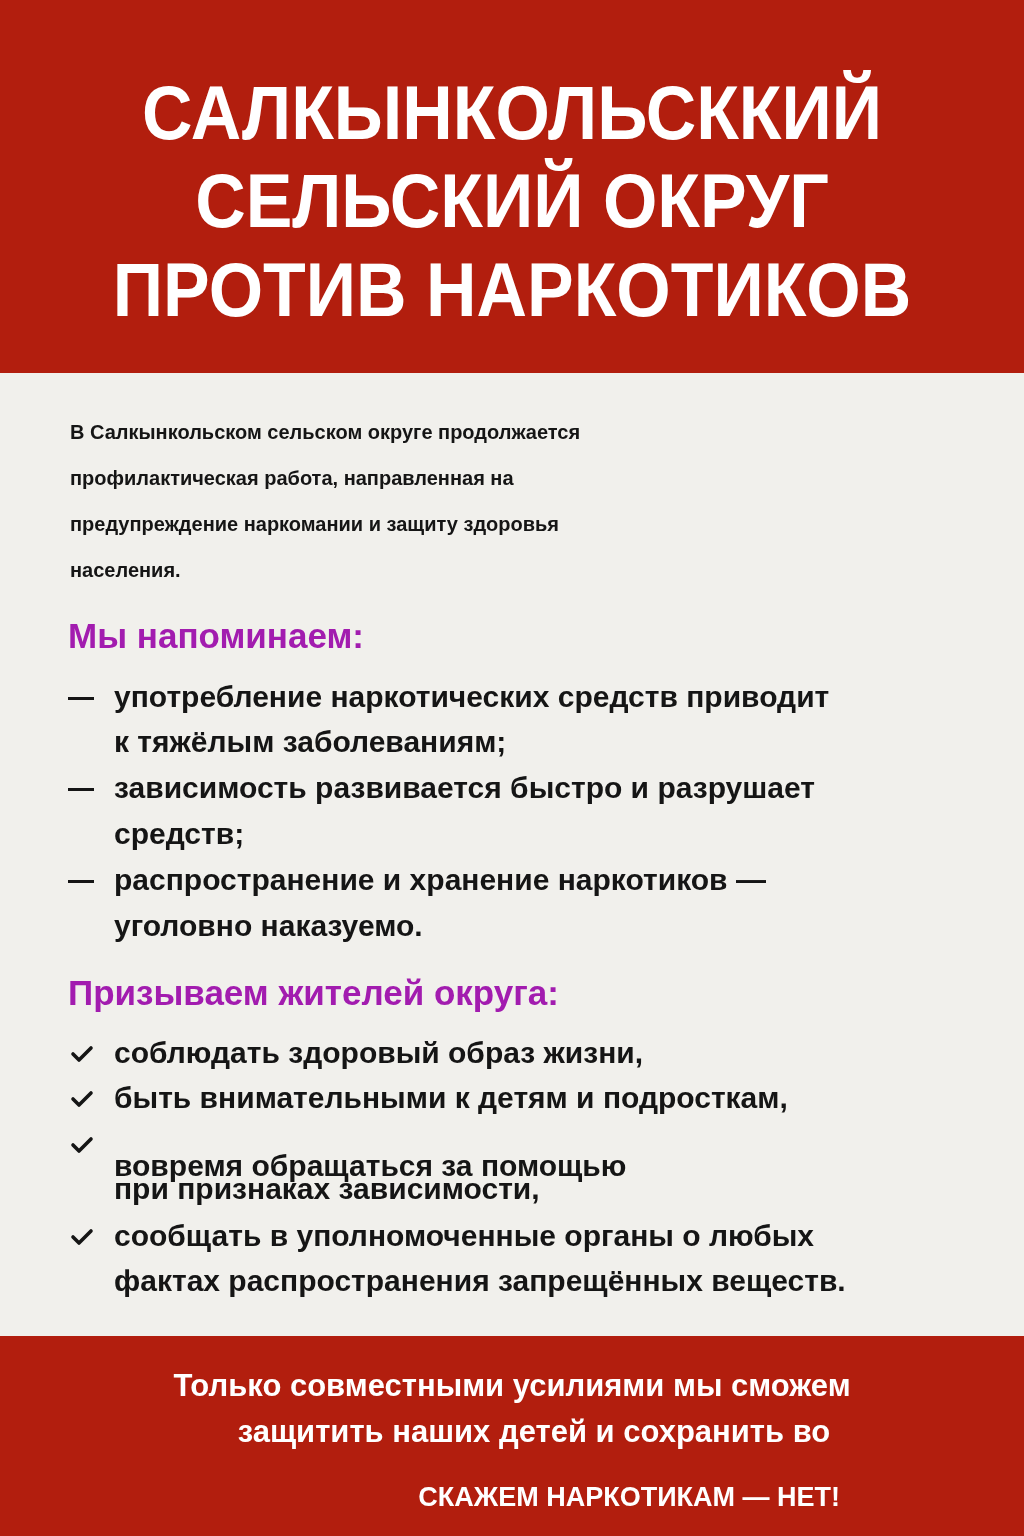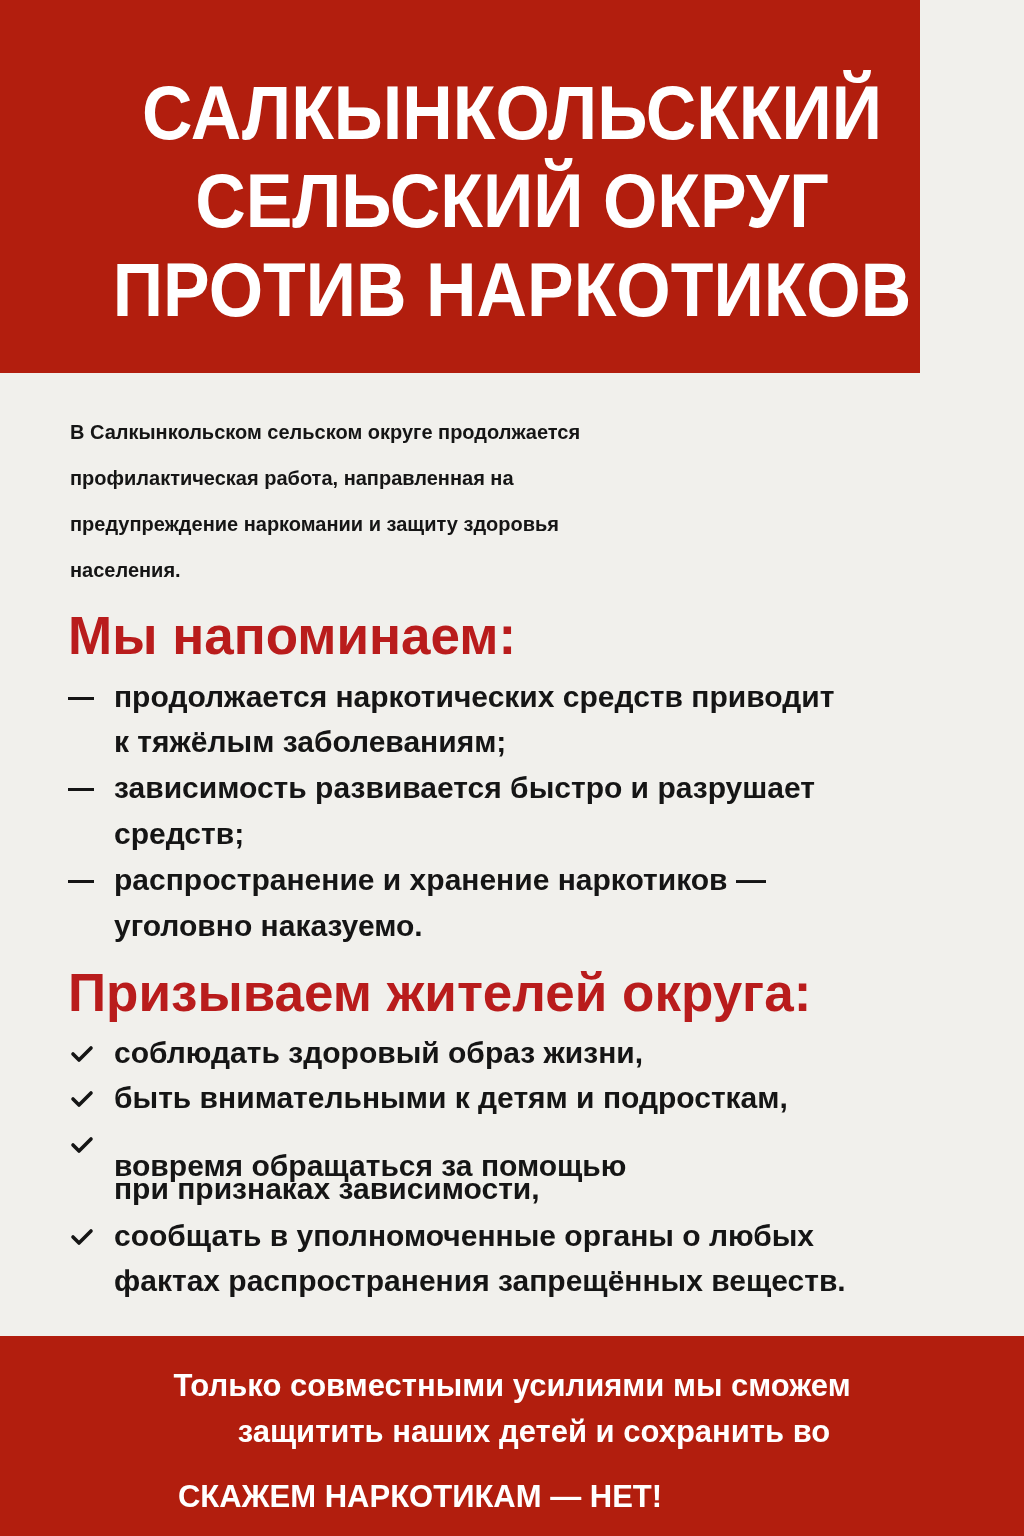--- a/index.html
+++ b/index.html
@@ -11,21 +11,21 @@
     height: 1536px;
     overflow: hidden;
     background: #F1F0EC;
     font-family: "Liberation Sans", "DejaVu Sans", sans-serif;
     color: #111111;
     position: relative;
   }
   .header {
     position: absolute;
     left: 0; top: 0;
-    width: 920px;
+    width: 1024px;
     height: 373px;
     background: #B21E0E;
     color: #FFFFFF;
     text-align: center;
   }
   .header .title-line {
     position: absolute;
     left: 0;
     width: 1024px;
     font-weight: 700;
@@ -47,25 +47,25 @@
     left: 70px;
     font-size: 20px;
     font-weight: 700;
     line-height: 40px;
     white-space: nowrap;
     color: #151515;
   }
   .section-heading {
     position: absolute;
     left: 68px;
-    font-size: 53px;
+    font-size: 35px;
     font-weight: 700;
     line-height: 46px;
     white-space: nowrap;
-    color: #b91c1c;
+    color: #a21caf;
   }
   .list-line {
     position: absolute;
     left: 114px;
     font-size: 30px;
     font-weight: 700;
     line-height: 40px;
     white-space: nowrap;
     color: #151515;
   }
@@ -99,24 +99,25 @@
     font-size: 31px;
     font-weight: 700;
     line-height: 40px;
     white-space: nowrap;
     text-align: center;
   }
   .footer-slogan {
     position: absolute;
     left: 0;
     width: 840px;
-    font-size: 31px;
+    font-size: 27px;
     font-weight: 700;
     line-height: 44px;
     white-space: nowrap;
+    text-align: right;
   }
 </style>
 </head>
 <body>
 
 <div class="header">
   <div class="title-line" style="top:73px;">САЛКЫНКОЛЬСККИЙ</div>
   <div class="title-line" style="top:161px;">СЕЛЬСКИЙ ОКРУГ</div>
   <div class="title-line" style="top:250px;">ПРОТИВ НАРКОТИКОВ</div>
 </div>
@@ -128,21 +129,21 @@
     <div class="intro-line" style="top:85px;">профилактическая работа, направленная на</div>
     <div class="intro-line" style="top:131px;">предупреждение наркомании и защиту здоровья</div>
     <div class="intro-line" style="top:177px;">населения.</div>
   </div>
 
   <div>
     <div class="section-heading" style="top:240px;">Мы напоминаем:</div>
 
     <div>
       <span class="bullet-dash" style="top:324px;"></span>
-      <div class="list-line" style="top:304px;">продолжается наркотических средств приводит</div>
+      <div class="list-line" style="top:304px;">употребление наркотических средств приводит</div>
       <div class="list-line" style="top:349px;">к тяжёлым заболеваниям;</div>
     </div>
 
     <div>
       <span class="bullet-dash" style="top:415px;"></span>
       <div class="list-line" style="top:395px;">зависимость развивается быстро и разрушает</div>
       <div class="list-line" style="top:441px;">средств;</div>
     </div>
 
     <div>

